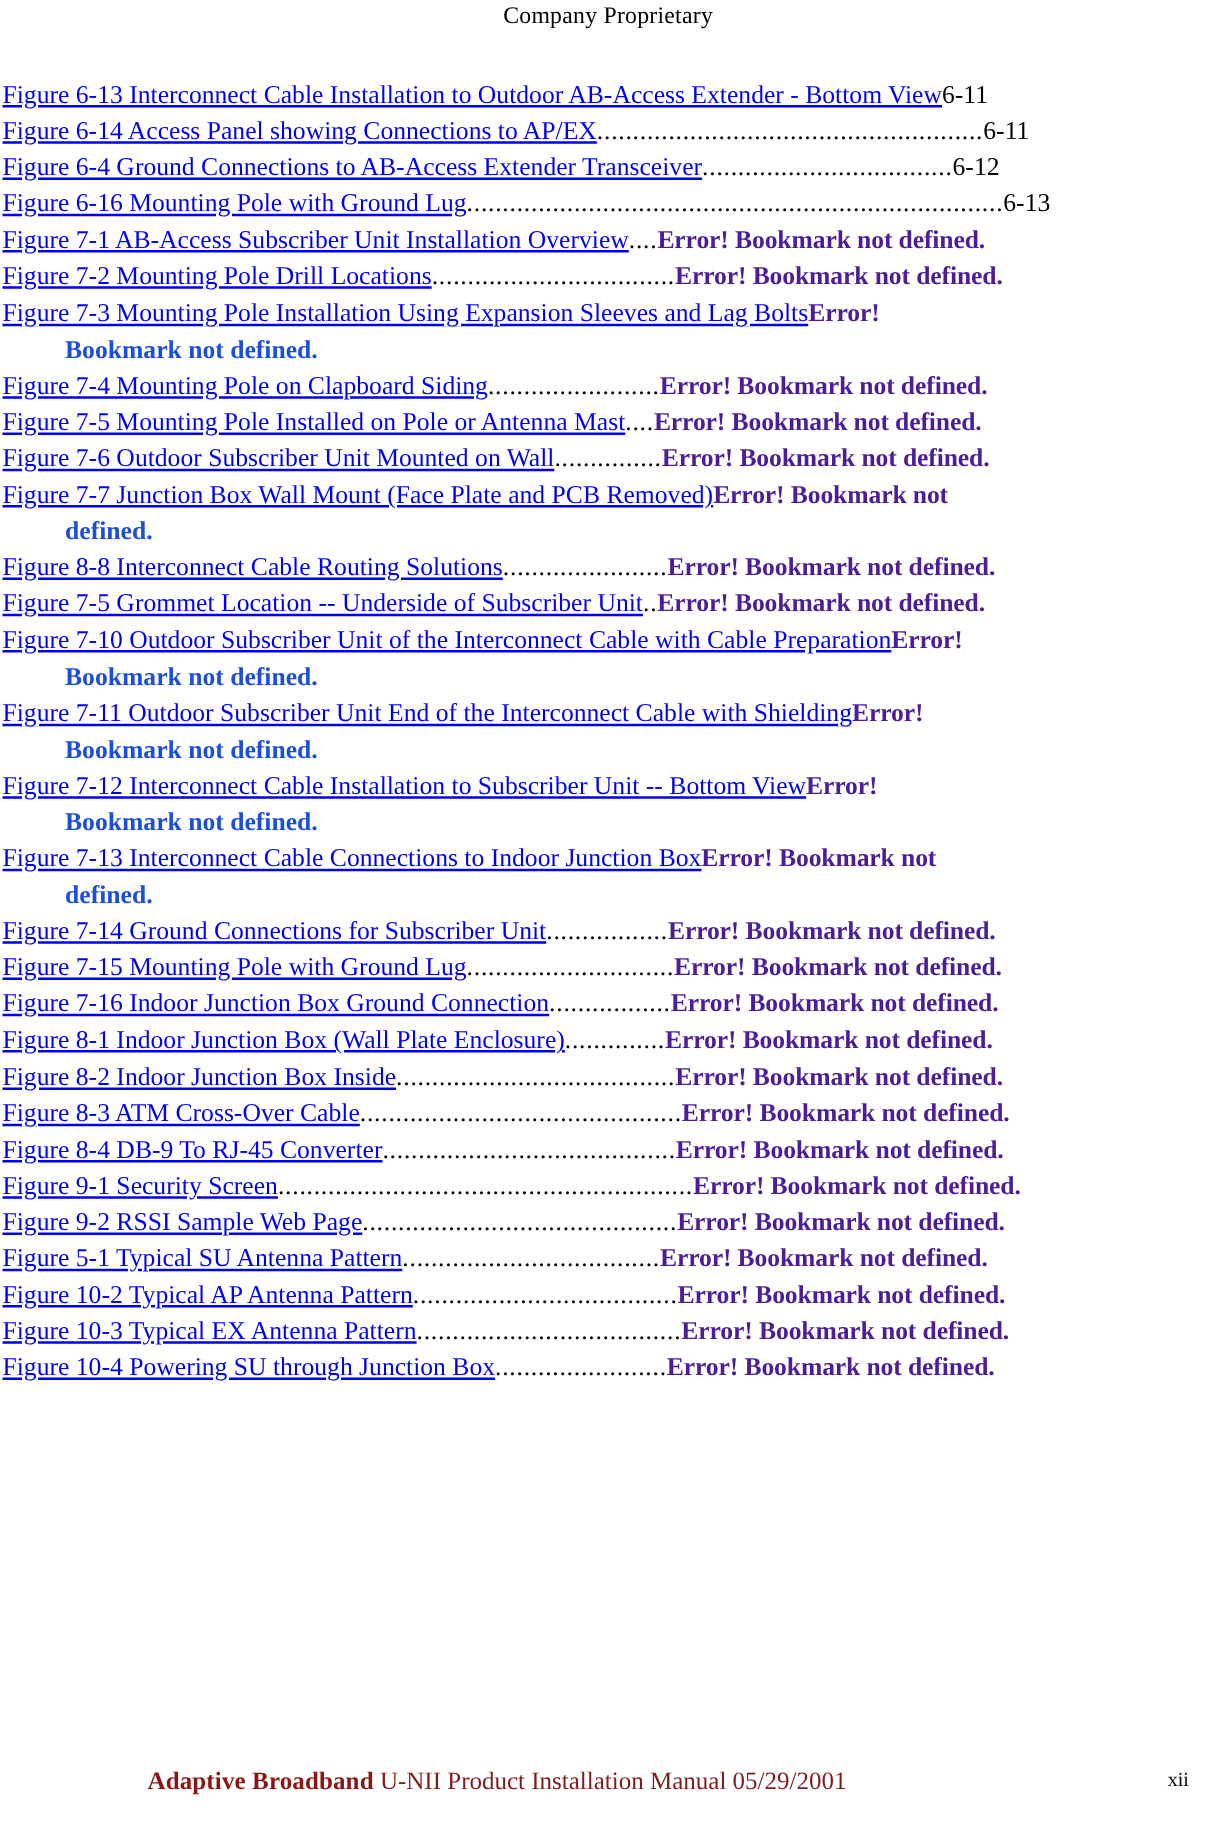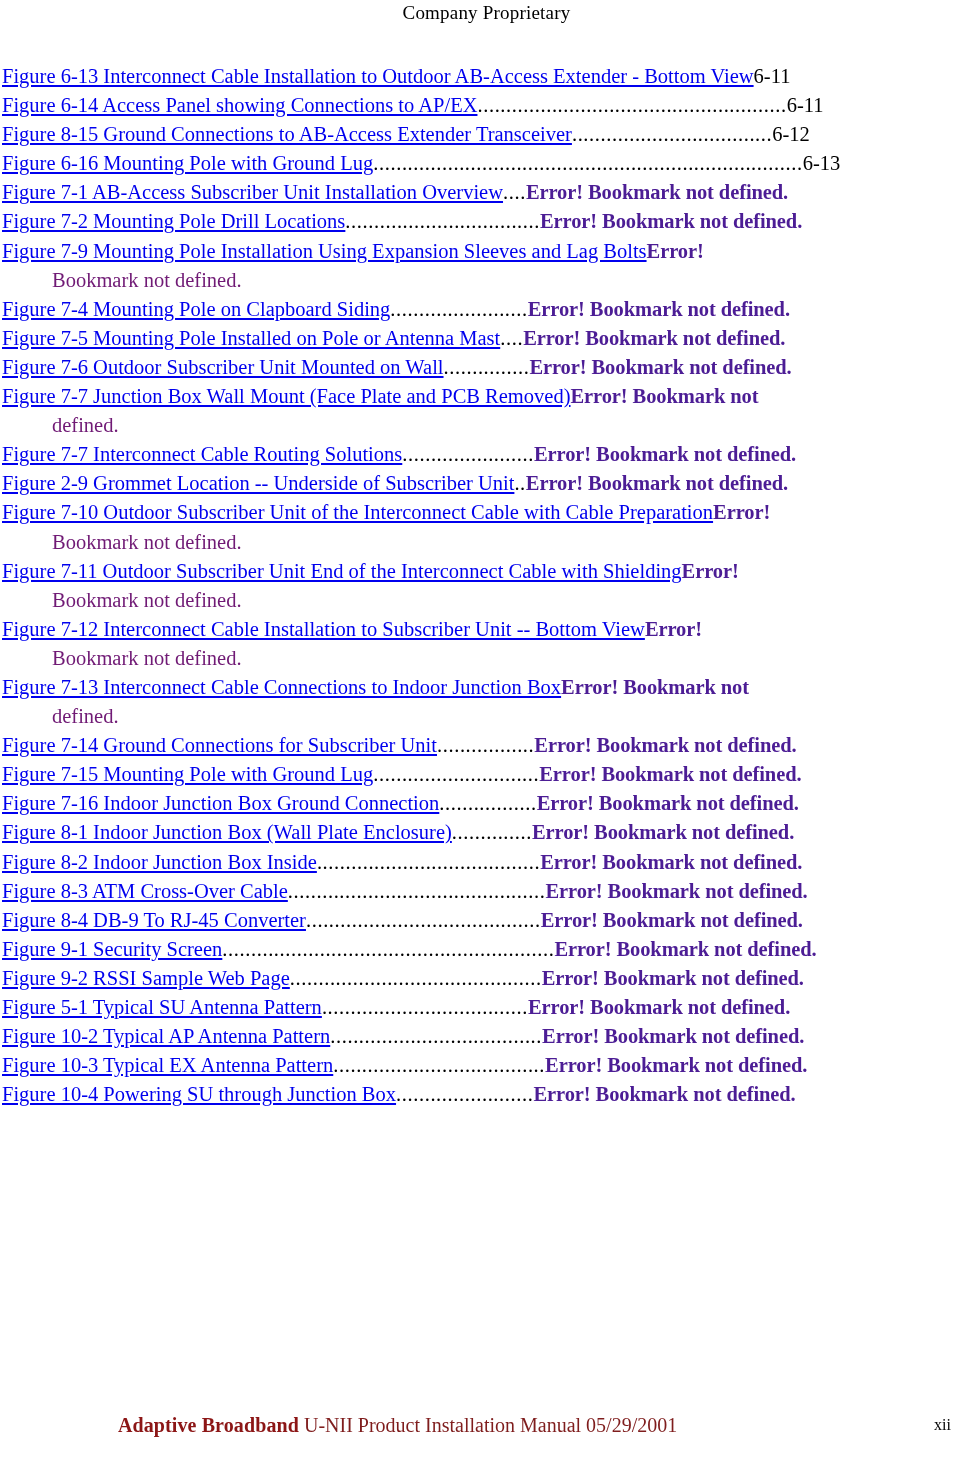--- a/index.html
+++ b/index.html
@@ -77,22 +77,22 @@
   .err {
     font-weight: bold;
     color: #4c1d95;
     letter-spacing: -0.1px;
   }
 
   
   .cont {
     display: block;
     padding-left: 50px;
-    font-weight: normal;
-    color: #701a75;
+    font-weight: bold;
+    color: #1d4ed8;
   }
 
   
   .doc-footer {
     position: absolute;
     left: 0;
     top: 1412px;
     width: 973px;
     height: 40px;
   }
@@ -124,31 +124,31 @@
 </head>
 <body>
 
 <div class="page">
 
   <div class="doc-header">Company Proprietary</div>
 
   <div class="tof">
       <div class="tof-entry"><a class="lnk" href="#">Figure 6-13  Interconnect Cable Installation to Outdoor AB-Access Extender - Bottom View</a><span class="pg">6-11</span></div>
       <div class="tof-entry"><a class="lnk" href="#">Figure 6-14  Access Panel  showing Connections to AP/EX</a><span class="dots">......................................................</span><span class="pg">6-11</span></div>
-      <div class="tof-entry"><a class="lnk" href="#">Figure 8-15  Ground Connections to AB-Access Extender Transceiver</a><span class="dots">...................................</span><span class="pg">6-12</span></div>
+      <div class="tof-entry"><a class="lnk" href="#">Figure 6-4  Ground Connections to AB-Access Extender Transceiver</a><span class="dots">...................................</span><span class="pg">6-12</span></div>
       <div class="tof-entry"><a class="lnk" href="#">Figure 6-16  Mounting Pole with Ground Lug</a><span class="dots">...........................................................................</span><span class="pg">6-13</span></div>
       <div class="tof-entry"><a class="lnk" href="#">Figure 7-1  AB-Access Subscriber Unit Installation Overview</a><span class="dots">....</span><span class="err">Error! Bookmark not defined.</span></div>
       <div class="tof-entry"><a class="lnk" href="#">Figure 7-2   Mounting Pole Drill Locations</a><span class="dots">..................................</span><span class="err">Error! Bookmark not defined.</span></div>
-      <div class="tof-entry"><a class="lnk" href="#">Figure 7-9 Mounting Pole Installation Using Expansion Sleeves and Lag Bolts</a><span class="err">Error!</span><span class="cont">Bookmark not defined.</span></div>
+      <div class="tof-entry"><a class="lnk" href="#">Figure 7-3 Mounting Pole Installation Using Expansion Sleeves and Lag Bolts</a><span class="err">Error!</span><span class="cont">Bookmark not defined.</span></div>
       <div class="tof-entry"><a class="lnk" href="#">Figure 7-4   Mounting Pole on Clapboard Siding</a><span class="dots">........................</span><span class="err">Error! Bookmark not defined.</span></div>
       <div class="tof-entry"><a class="lnk" href="#">Figure 7-5  Mounting Pole Installed on Pole or Antenna Mast</a><span class="dots">....</span><span class="err">Error! Bookmark not defined.</span></div>
       <div class="tof-entry"><a class="lnk" href="#">Figure 7-6  Outdoor Subscriber Unit Mounted on Wall</a><span class="dots">...............</span><span class="err">Error! Bookmark not defined.</span></div>
       <div class="tof-entry"><a class="lnk" href="#">Figure 7-7  Junction Box Wall Mount (Face Plate and PCB Removed)</a><span class="err">Error! Bookmark not</span><span class="cont">defined.</span></div>
-      <div class="tof-entry"><a class="lnk" href="#">Figure 7-7  Interconnect Cable Routing Solutions</a><span class="dots">.......................</span><span class="err">Error! Bookmark not defined.</span></div>
-      <div class="tof-entry"><a class="lnk" href="#">Figure 2-9  Grommet Location -- Underside of Subscriber Unit</a><span class="dots">..</span><span class="err">Error! Bookmark not defined.</span></div>
+      <div class="tof-entry"><a class="lnk" href="#">Figure 8-8  Interconnect Cable Routing Solutions</a><span class="dots">.......................</span><span class="err">Error! Bookmark not defined.</span></div>
+      <div class="tof-entry"><a class="lnk" href="#">Figure 7-5  Grommet Location -- Underside of Subscriber Unit</a><span class="dots">..</span><span class="err">Error! Bookmark not defined.</span></div>
       <div class="tof-entry"><a class="lnk" href="#">Figure 7-10  Outdoor Subscriber Unit of the Interconnect Cable with Cable Preparation</a><span class="err">Error!</span><span class="cont">Bookmark not defined.</span></div>
       <div class="tof-entry"><a class="lnk" href="#">Figure 7-11  Outdoor Subscriber Unit End of the Interconnect Cable with Shielding</a><span class="err">Error!</span><span class="cont">Bookmark not defined.</span></div>
       <div class="tof-entry"><a class="lnk" href="#">Figure 7-12  Interconnect Cable Installation to Subscriber Unit -- Bottom View</a><span class="err">Error!</span><span class="cont">Bookmark not defined.</span></div>
       <div class="tof-entry"><a class="lnk" href="#">Figure 7-13  Interconnect Cable Connections to Indoor Junction Box</a><span class="err">Error! Bookmark not</span><span class="cont">defined.</span></div>
       <div class="tof-entry"><a class="lnk" href="#">Figure 7-14  Ground Connections for Subscriber Unit</a><span class="dots">.................</span><span class="err">Error! Bookmark not defined.</span></div>
       <div class="tof-entry"><a class="lnk" href="#">Figure 7-15  Mounting Pole with Ground Lug</a><span class="dots">.............................</span><span class="err">Error! Bookmark not defined.</span></div>
       <div class="tof-entry"><a class="lnk" href="#">Figure 7-16  Indoor Junction Box Ground Connection</a><span class="dots">.................</span><span class="err">Error! Bookmark not defined.</span></div>
       <div class="tof-entry"><a class="lnk" href="#">Figure 8-1  Indoor Junction Box (Wall Plate Enclosure)</a><span class="dots">..............</span><span class="err">Error! Bookmark not defined.</span></div>
       <div class="tof-entry"><a class="lnk" href="#">Figure 8-2  Indoor Junction Box  Inside</a><span class="dots">.......................................</span><span class="err">Error! Bookmark not defined.</span></div>
       <div class="tof-entry"><a class="lnk" href="#">Figure 8-3  ATM Cross-Over Cable</a><span class="dots">.............................................</span><span class="err">Error! Bookmark not defined.</span></div>

